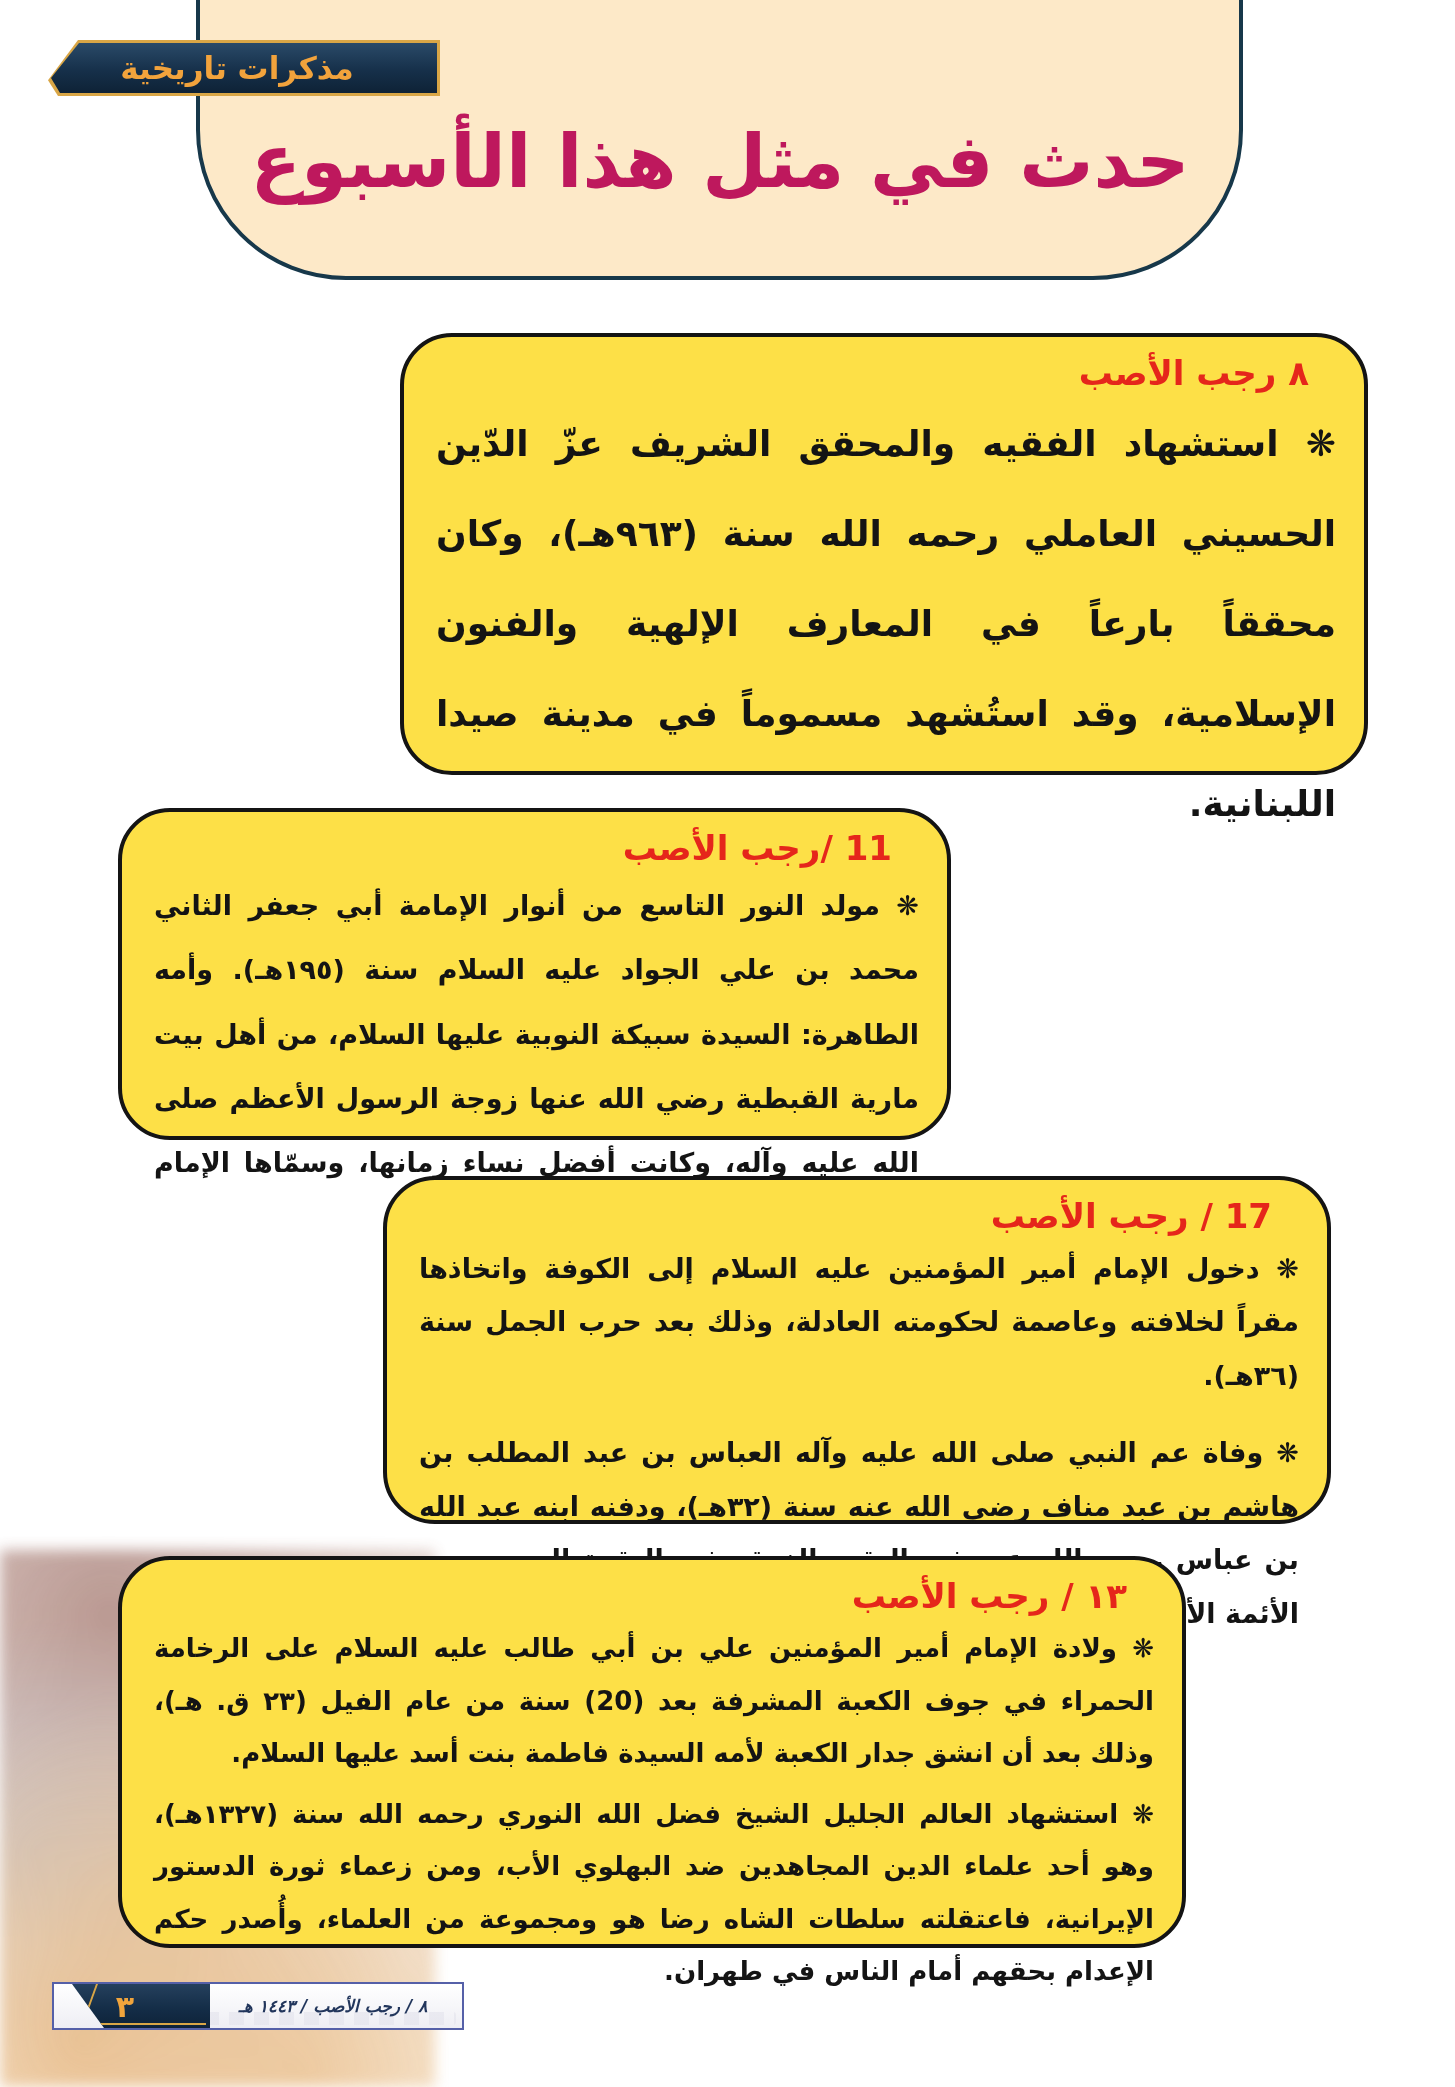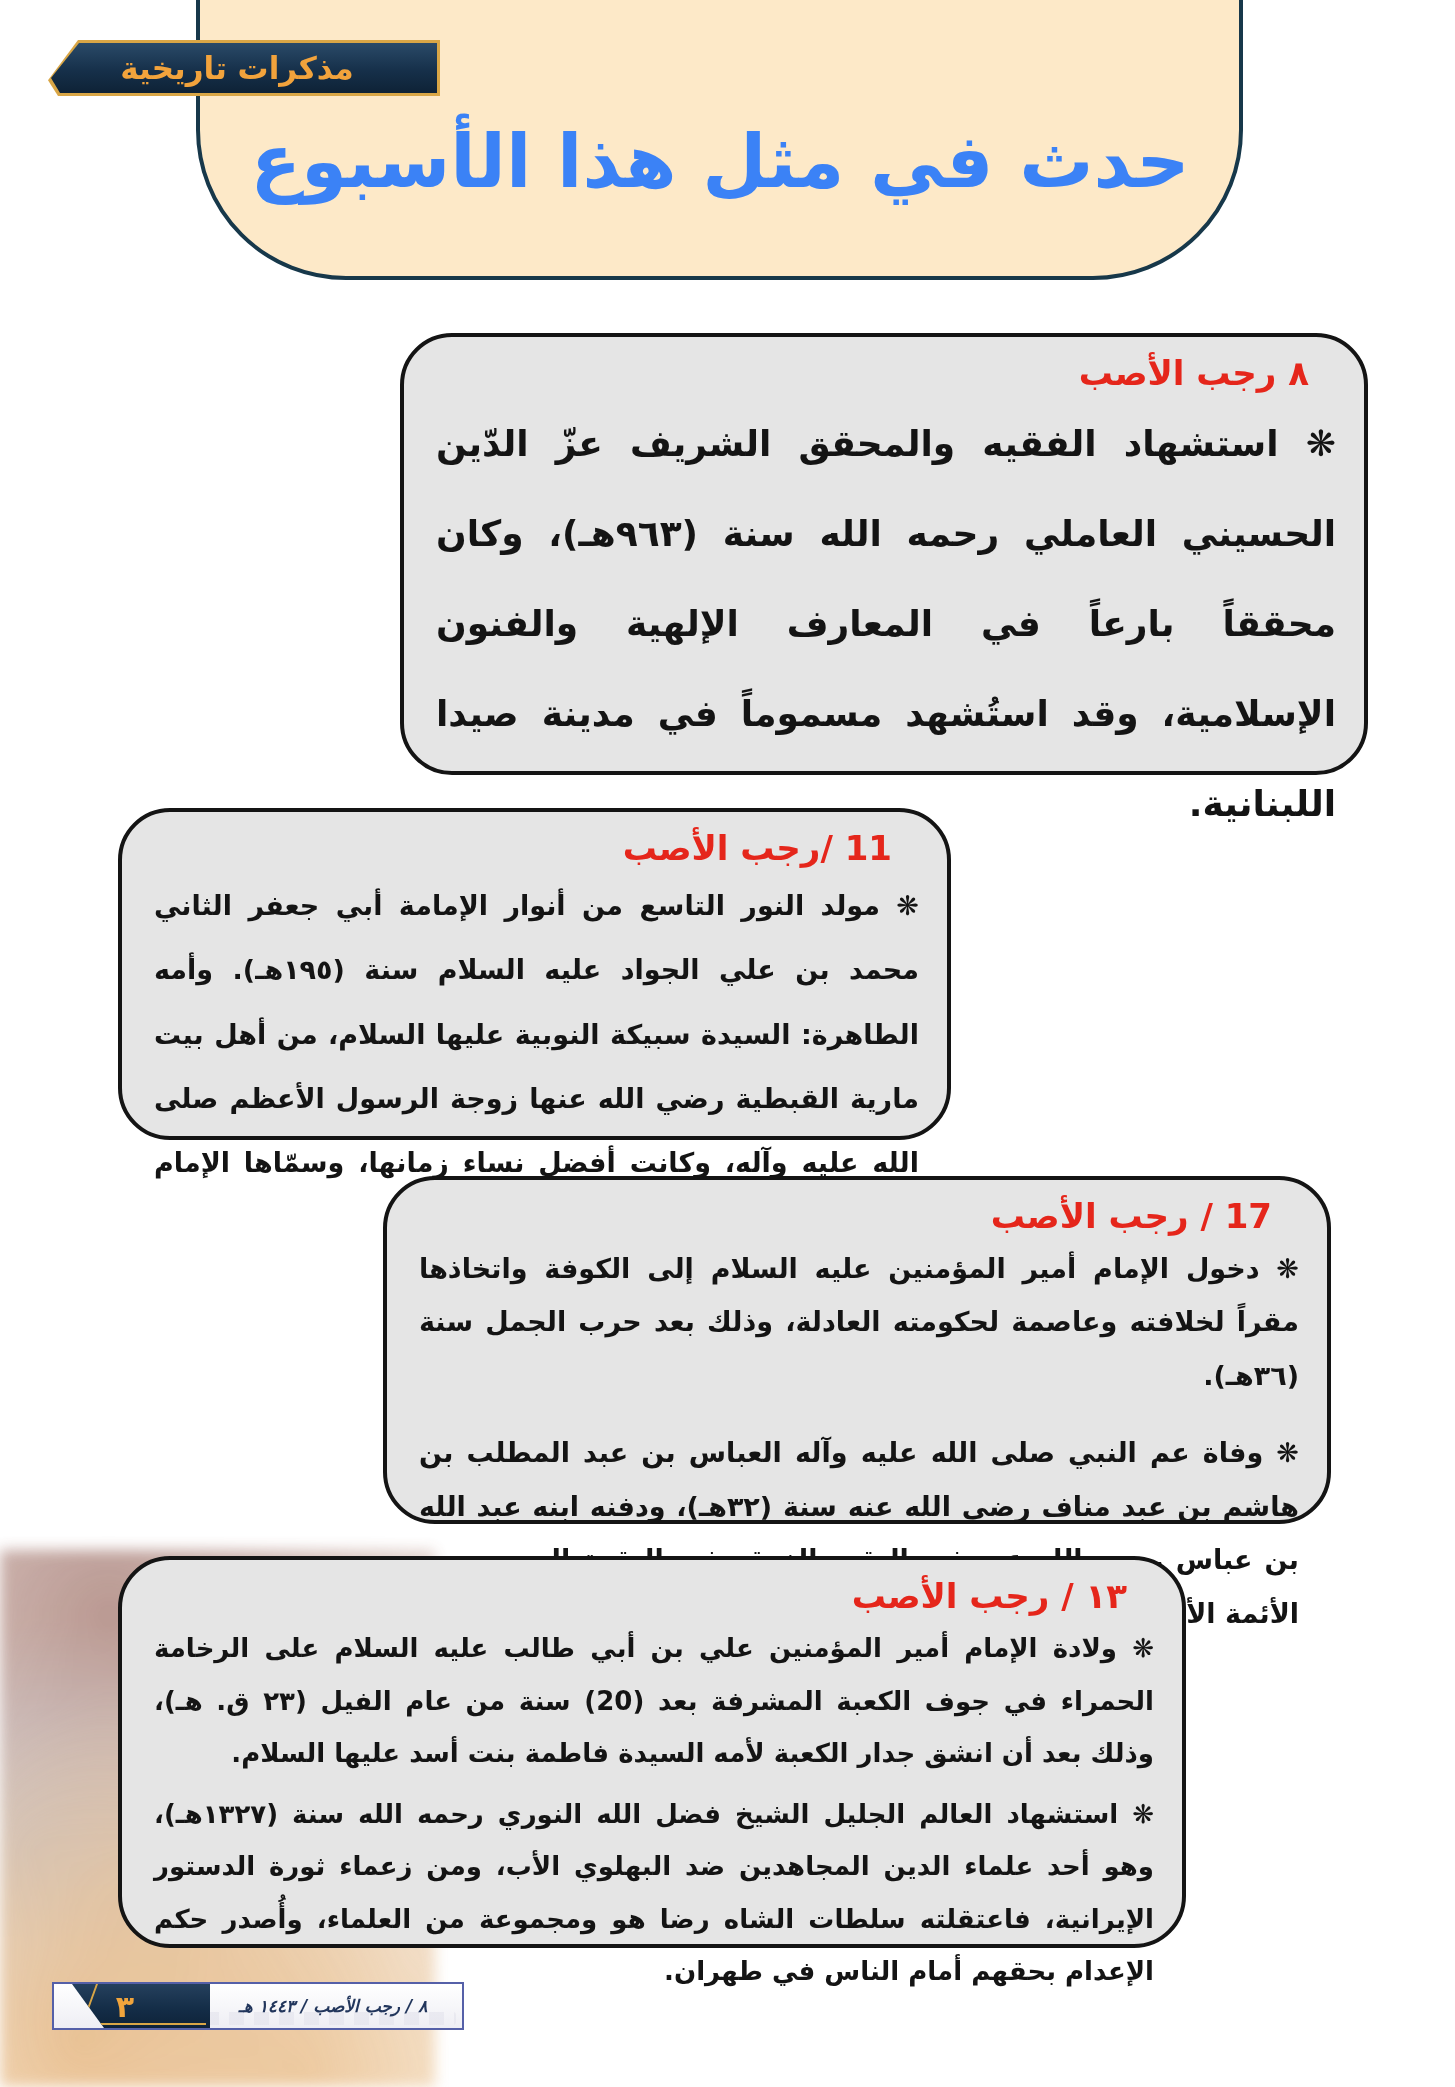--- a/index.html
+++ b/index.html
@@ -23,21 +23,21 @@
   }
 
   
   .header-shape{
     position:absolute;left:196px;top:-82px;width:1047px;height:362px;
     background:#fde9c8;border:4px solid #17384a;
     border-radius:60px 60px 150px 150px;box-sizing:border-box;
   }
   .main-title{
     position:absolute;left:250px;top:118px;width:940px;
-    text-align:center;font-size:74px;font-weight:bold;color:#3b82f6;
+    text-align:center;font-size:74px;font-weight:bold;color:#be185d;
     letter-spacing:1px;white-space:nowrap;
   }
 
   
   .badge-outer{
     position:absolute;left:48px;top:40px;width:392px;height:56px;
     background:#d9a646;
     clip-path:polygon(30px 0, 100% 0, 100% 100%, 10px 100%, 0 72%);
     z-index:4;
   }
@@ -46,21 +46,21 @@
     background:linear-gradient(180deg,#2a4a68 0%,#16304a 55%,#0e2236 100%);
     clip-path:polygon(28px 0, 100% 0, 100% 100%, 9px 100%, 0 70%);
     display:flex;align-items:center;justify-content:center;
   }
   .badge-inner span{
     color:#f2a33c;font-size:31px;font-weight:bold;padding-right:14px;
   }
 
   
   .event-box{
-    position:absolute;background:#e5e5e5;border:4px solid #141414;
+    position:absolute;background:#fde047;border:4px solid #141414;
     border-radius:52px;box-sizing:border-box;direction:rtl;z-index:3;
   }
   .event-heading{
     color:#e5261b;font-size:34px;font-weight:bold;text-align:right;
     padding:16px 55px 0 0;direction:rtl;
   }
   .event-body{padding:6px 28px 0 32px;}
   .event-body p{
     margin:0;direction:rtl;text-align:justify;text-align-last:right;
     font-weight:bold;color:#141414;

